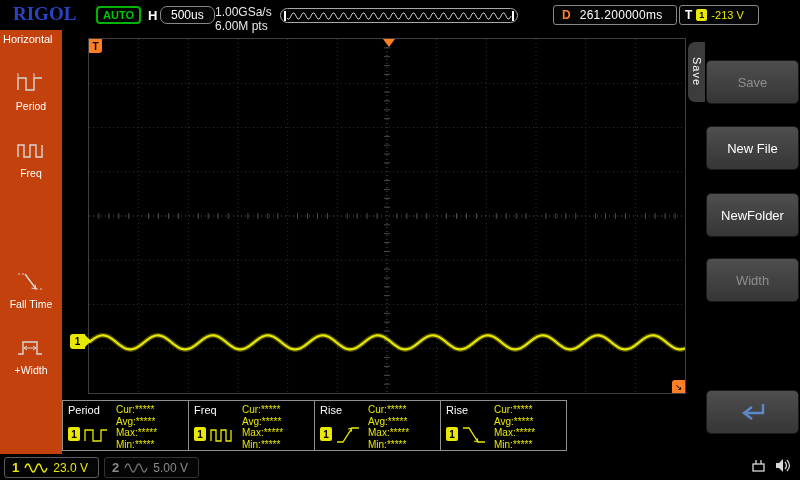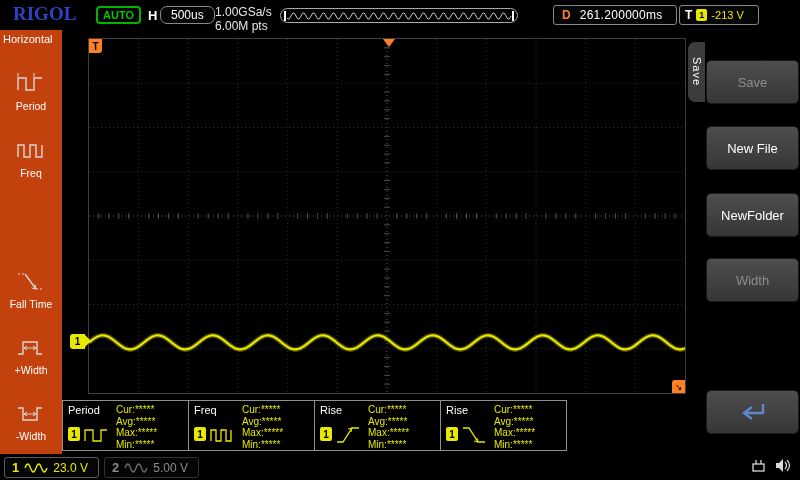--- a/index.html
+++ b/index.html
@@ -146,28 +146,20 @@
 
   <div class="sb-item" style="top:290px">
     <svg class="sb-icon" width="30" height="28" viewBox="0 0 30 28">
       <polyline points="2,20 7,20 7,8 21,8 21,20 26,20" fill="none" stroke="#d8d8d8" stroke-width="1.4"></polyline>
       <line x1="8" y1="14" x2="20" y2="14" stroke="#d8d8d8"></line>
       <path d="M8,14 l3,-2 M8,14 l3,2 M20,14 l-3,-2 M20,14 l-3,2" stroke="#d8d8d8" fill="none"></path>
     </svg>
     <div class="sb-label">+Width</div>
   </div>
 
-  <div class="sb-item" style="top:356px">
-    <svg class="sb-icon" width="30" height="28" viewBox="0 0 30 28">
-      <polyline points="2,8 7,8 7,20 21,20 21,8 26,8" fill="none" stroke="#d8d8d8" stroke-width="1.4"></polyline>
-      <line x1="8" y1="14" x2="20" y2="14" stroke="#d8d8d8"></line>
-      <path d="M8,14 l3,-2 M8,14 l3,2 M20,14 l-3,-2 M20,14 l-3,2" stroke="#d8d8d8" fill="none"></path>
-    </svg>
-    <div class="sb-label">-Width</div>
-  </div>
 </div>
 
 <div class="screen">
   <svg class="grat" width="596" height="354">
       <line x1="49.666666666666664" y1="0" x2="49.666666666666664" y2="354" stroke="#2e2e2e" stroke-dasharray="1,3" stroke-width="1"></line>
       <line x1="99.33333333333333" y1="0" x2="99.33333333333333" y2="354" stroke="#2e2e2e" stroke-dasharray="1,3" stroke-width="1"></line>
       <line x1="149" y1="0" x2="149" y2="354" stroke="#2e2e2e" stroke-dasharray="1,3" stroke-width="1"></line>
       <line x1="198.66666666666666" y1="0" x2="198.66666666666666" y2="354" stroke="#2e2e2e" stroke-dasharray="1,3" stroke-width="1"></line>
       <line x1="248.33333333333334" y1="0" x2="248.33333333333334" y2="354" stroke="#2e2e2e" stroke-dasharray="1,3" stroke-width="1"></line>
       <line x1="298" y1="0" x2="298" y2="354" stroke="#2e2e2e" stroke-dasharray="1,3" stroke-width="1"></line>

